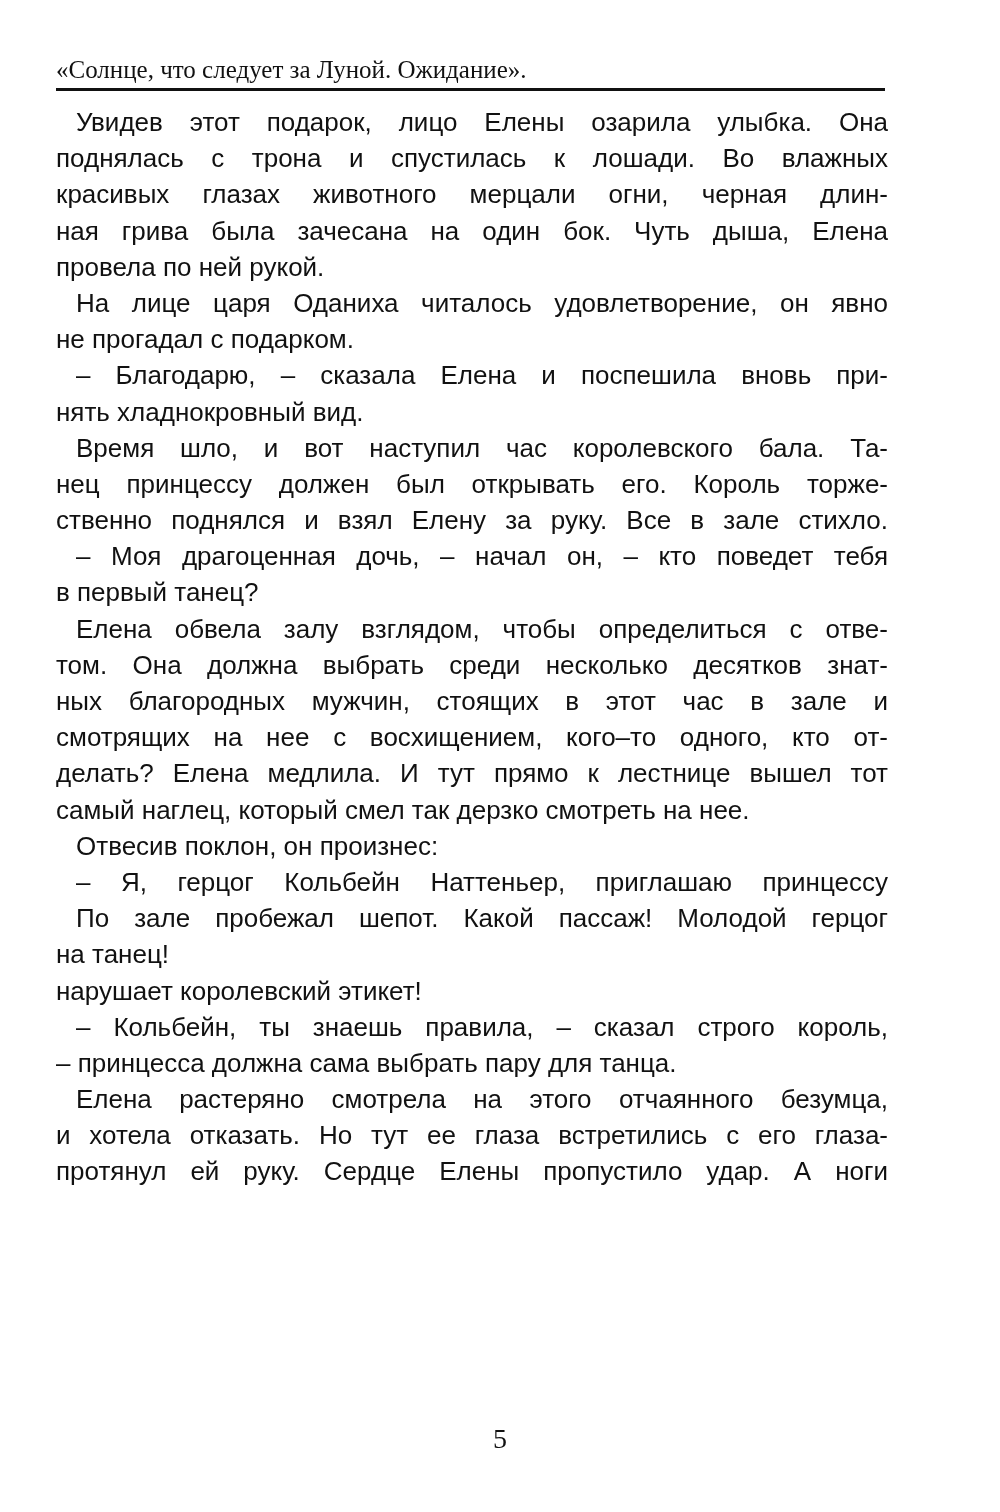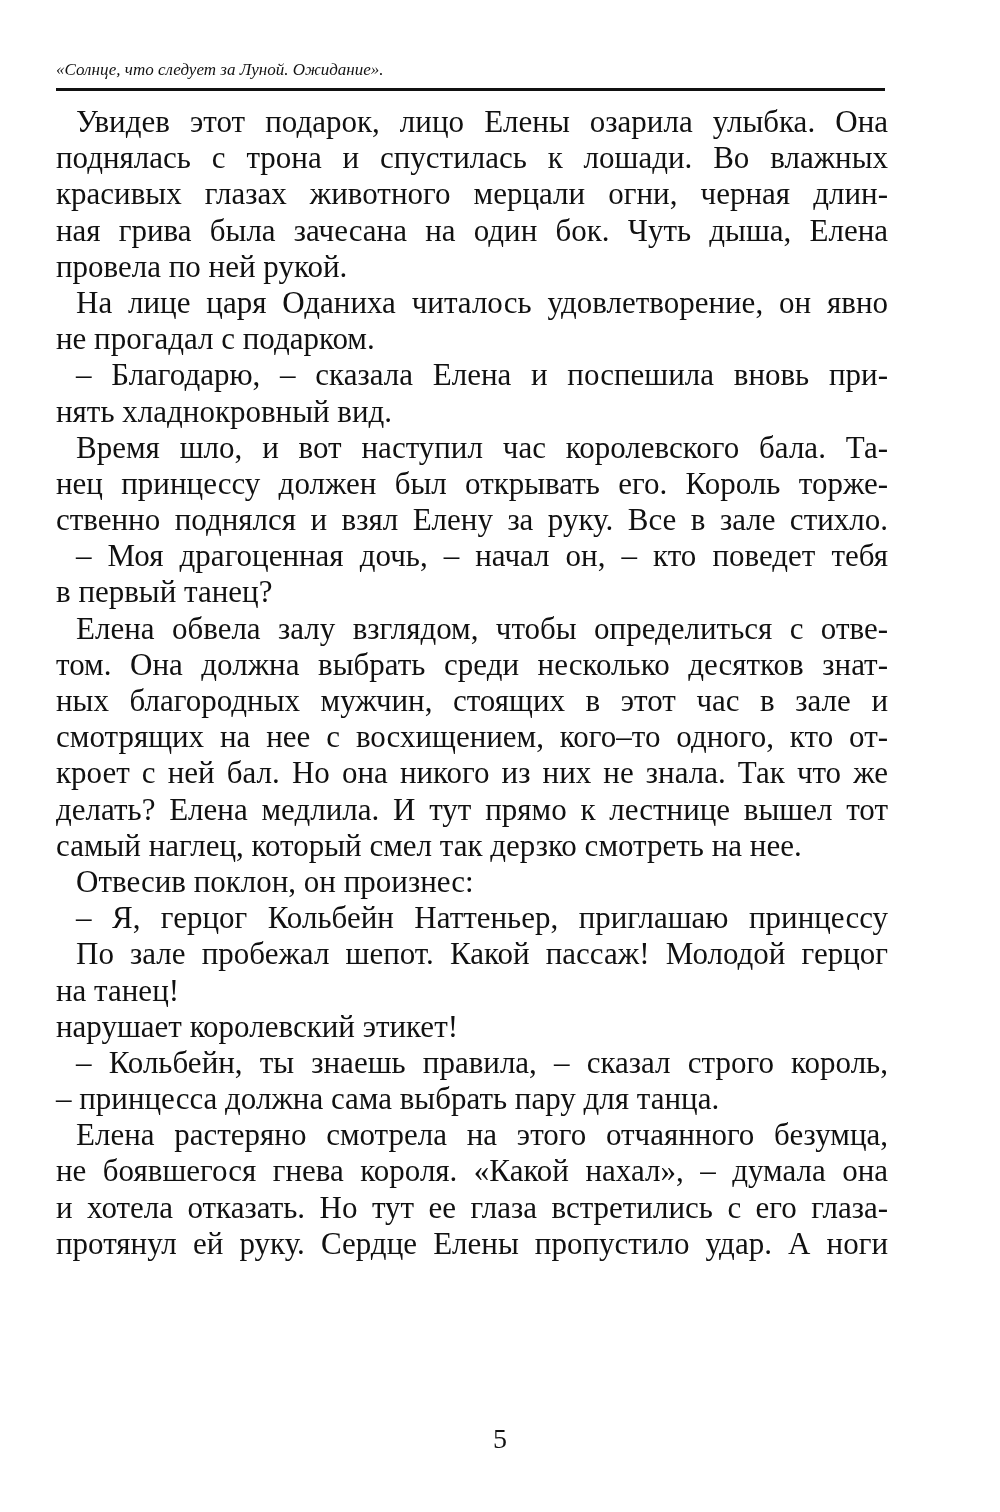--- a/index.html
+++ b/index.html
@@ -1,31 +1,30 @@
 <!DOCTYPE html>
 <html><head>
 <meta charset="utf-8">
 <style>
   html, body { margin: 0; padding: 0; background: #ffffff; }
   body { width: 1000px; height: 1512px; position: relative; overflow: hidden; }
   .page { position: absolute; left: 0; top: 0; width: 1000px; height: 1512px; background: #fff; color: #111; }
   .running-head {
     position: absolute; left: 56px; top: 54px; width: 830px;
     font-family: "Liberation Serif", "DejaVu Serif", serif;
-    font-size: 17px; line-height: 32px; color: #111;
+    font-size: 25px; line-height: 32px; color: #111;
     white-space: nowrap;
-    font-style: italic;
   }
   .head-rule {
     position: absolute; left: 56px; top: 88px; width: 829px; height: 3px; background: #111;
   }
   .body-text {
     position: absolute; left: 56px; top: 104px; width: 832px;
-    font-family: Liberation Serif, serif;
-    font-size: 31px; line-height: 36.2px; color: #111;
+    font-family: Liberation Sans, sans-serif;
+    font-size: 26px; line-height: 36.2px; color: #111;
   }
   .line {
     display: block; height: 36.2px; white-space: nowrap;
     text-align: justify; text-align-last: justify;
     overflow: visible;
   }
   .line.last { text-align-last: left; }
   .line.indent { padding-left: 20px; }
   .page-number {
     position: absolute; left: 0; width: 1000px; top: 1422px; text-align: center;
@@ -53,32 +52,30 @@
       <span class="line last">нять хладнокровный вид.</span>
       <span class="line indent">Время шло, и вот наступил час королевского бала. Та-</span>
       <span class="line">нец принцессу должен был открывать его. Король торже-</span>
       <span class="line">ственно поднялся и взял Елену за руку. Все в зале стихло.</span>
       <span class="line indent">– Моя драгоценная дочь, – начал он, – кто поведет тебя</span>
       <span class="line last">в первый танец?</span>
       <span class="line indent">Елена обвела залу взглядом, чтобы определиться с отве-</span>
       <span class="line">том. Она должна выбрать среди несколько десятков знат-</span>
       <span class="line">ных благородных мужчин, стоящих в этот час в зале и</span>
       <span class="line">смотрящих на нее с восхищением, кого–то одного, кто от-</span>
-      <span class="line">кроет с ней бал. Но она никого из них не знала. Так что же</span>
       <span class="line">делать? Елена медлила. И тут прямо к лестнице вышел тот</span>
       <span class="line last">самый наглец, который смел так дерзко смотреть на нее.</span>
       <span class="line indent last">Отвесив поклон, он произнес:</span>
       <span class="line indent">– Я, герцог Кольбейн Наттеньер, приглашаю принцессу</span>
       <span class="line indent">По зале пробежал шепот. Какой пассаж! Молодой герцог</span>
       <span class="line last">на танец!</span>
       <span class="line last">нарушает королевский этикет!</span>
       <span class="line indent">– Кольбейн, ты знаешь правила, – сказал строго король,</span>
       <span class="line last">– принцесса должна сама выбрать пару для танца.</span>
       <span class="line indent">Елена растеряно смотрела на этого отчаянного безумца,</span>
-      <span class="line">не боявшегося гнева короля. «Какой нахал», – думала она</span>
       <span class="line">и хотела отказать. Но тут ее глаза встретились с его глаза-</span>
       <span class="line">протянул ей руку. Сердце Елены пропустило удар. А ноги</span>
     </div>
 
   <div class="page-number">
     <span>5</span>
   </div>
 </div>
 
 </body></html>

